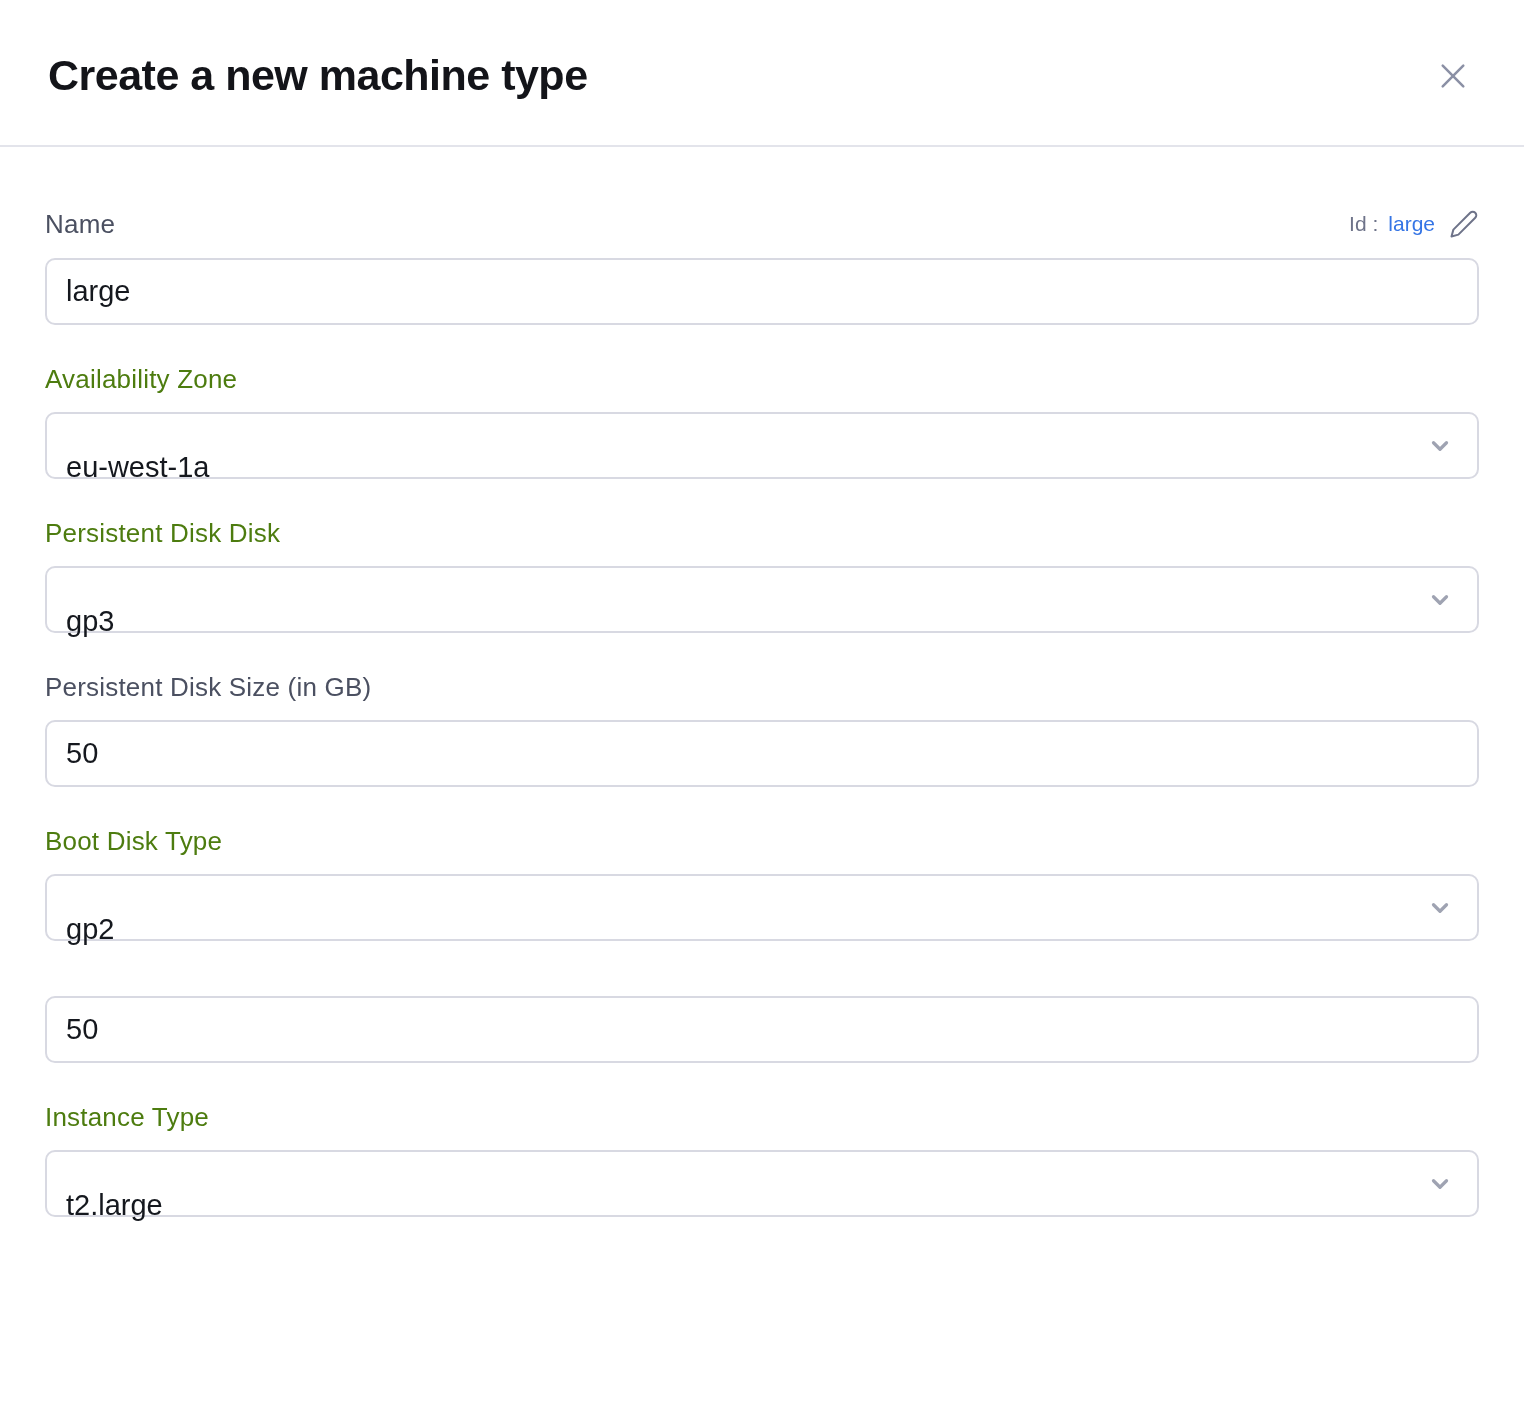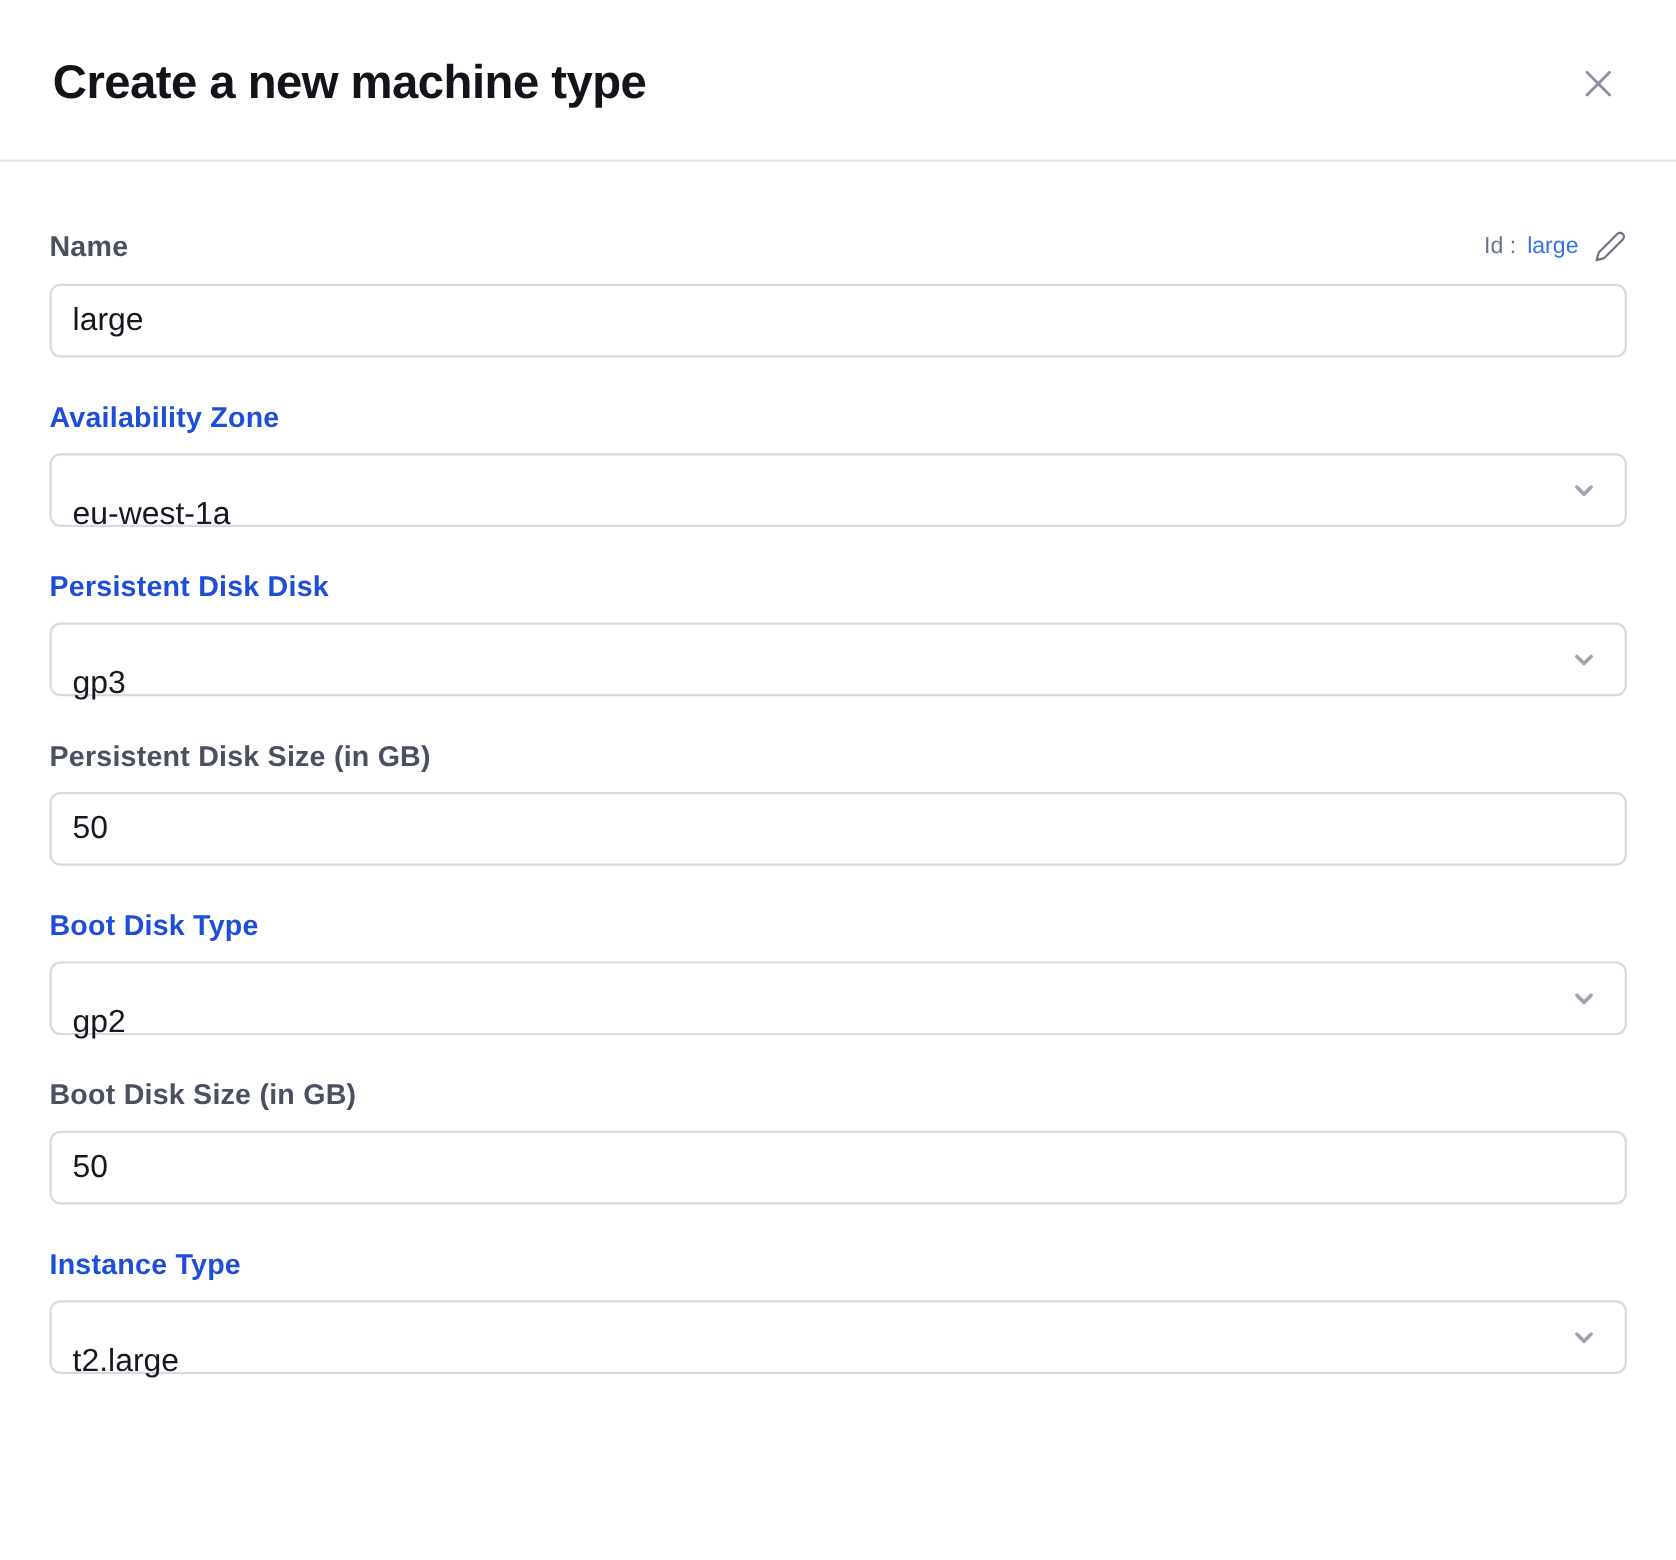--- a/index.html
+++ b/index.html
@@ -49,26 +49,26 @@
   .field.first { margin-top: 60px; }
   .label-row {
     display: flex;
     align-items: center;
     justify-content: space-between;
     min-height: 34px;
   }
   .field-label {
     display: block;
     font-size: 26px;
-    font-weight: bold;
+    font-weight: normal;
     line-height: 32px;
     letter-spacing: 0.2px;
   }
   .field-label.dark  { color: #4b5061; }
-  .field-label.light { color: #1d4ed8; }
+  .field-label.light { color: #4d7c0f; }
   .id-display {
     display: flex;
     align-items: center;
     gap: 10px;
     font-size: 21px;
   }
   .id-label { color: #6e7389; }
   .id-value { color: #3575e5; }
   .edit-btn {
     background: none;
@@ -168,21 +168,20 @@
       <label class="field-label light">Boot Disk Type</label>
       <div class="select-box">
         <span class="select-value">gp2</span>
         <svg class="chevron" viewBox="0 0 24 24" fill="none" stroke="currentColor" stroke-width="3" stroke-linecap="round" stroke-linejoin="round">
           <path d="M6 9l6 6 6-6"></path>
         </svg>
       </div>
     </div>
 
     <div class="field">
-      <label class="field-label dark">Boot Disk Size (in GB)</label>
       <input type="text" class="text-input" value="50" style="">
     </div>
 
     <div class="field">
       <label class="field-label light">Instance Type</label>
       <div class="select-box">
         <span class="select-value">t2.large</span>
         <svg class="chevron" viewBox="0 0 24 24" fill="none" stroke="currentColor" stroke-width="3" stroke-linecap="round" stroke-linejoin="round">
           <path d="M6 9l6 6 6-6"></path>
         </svg>

